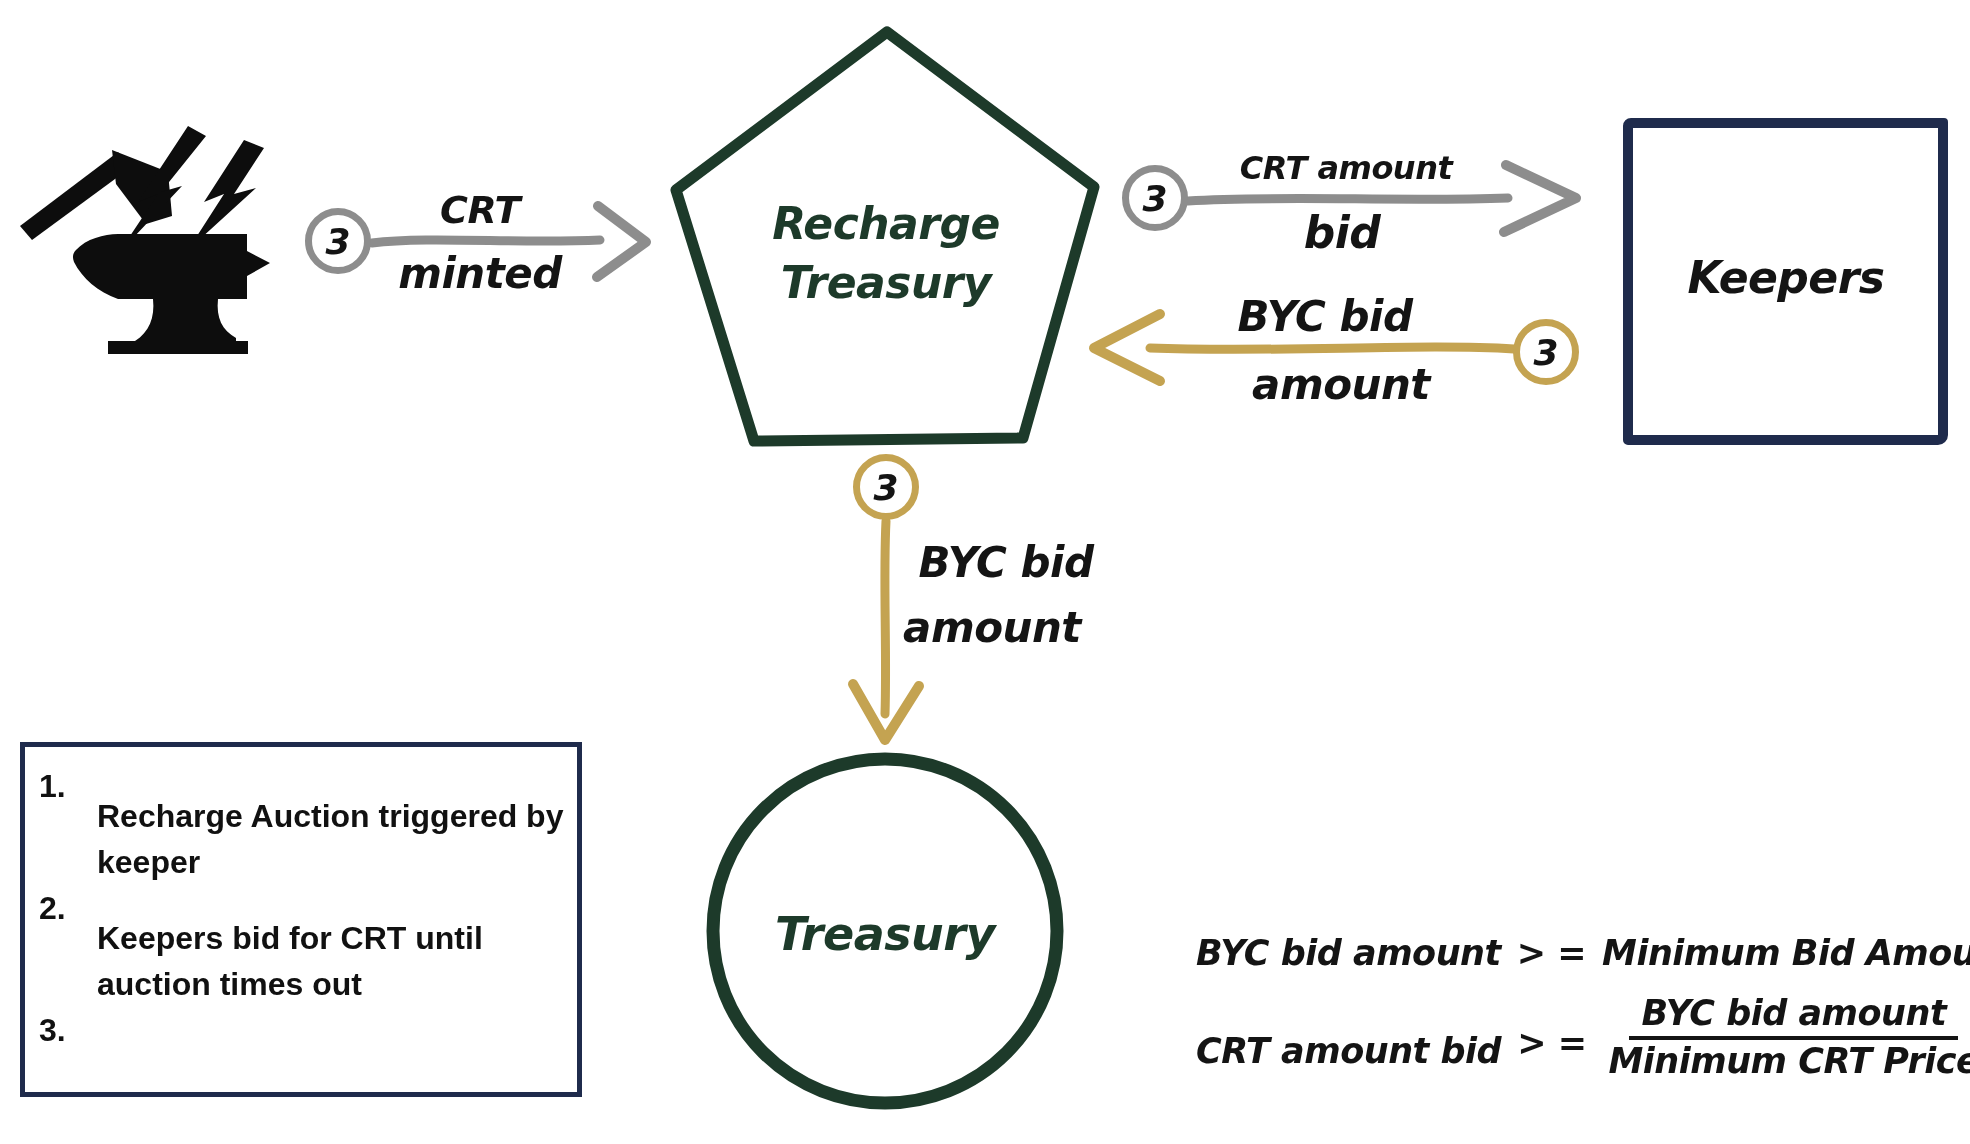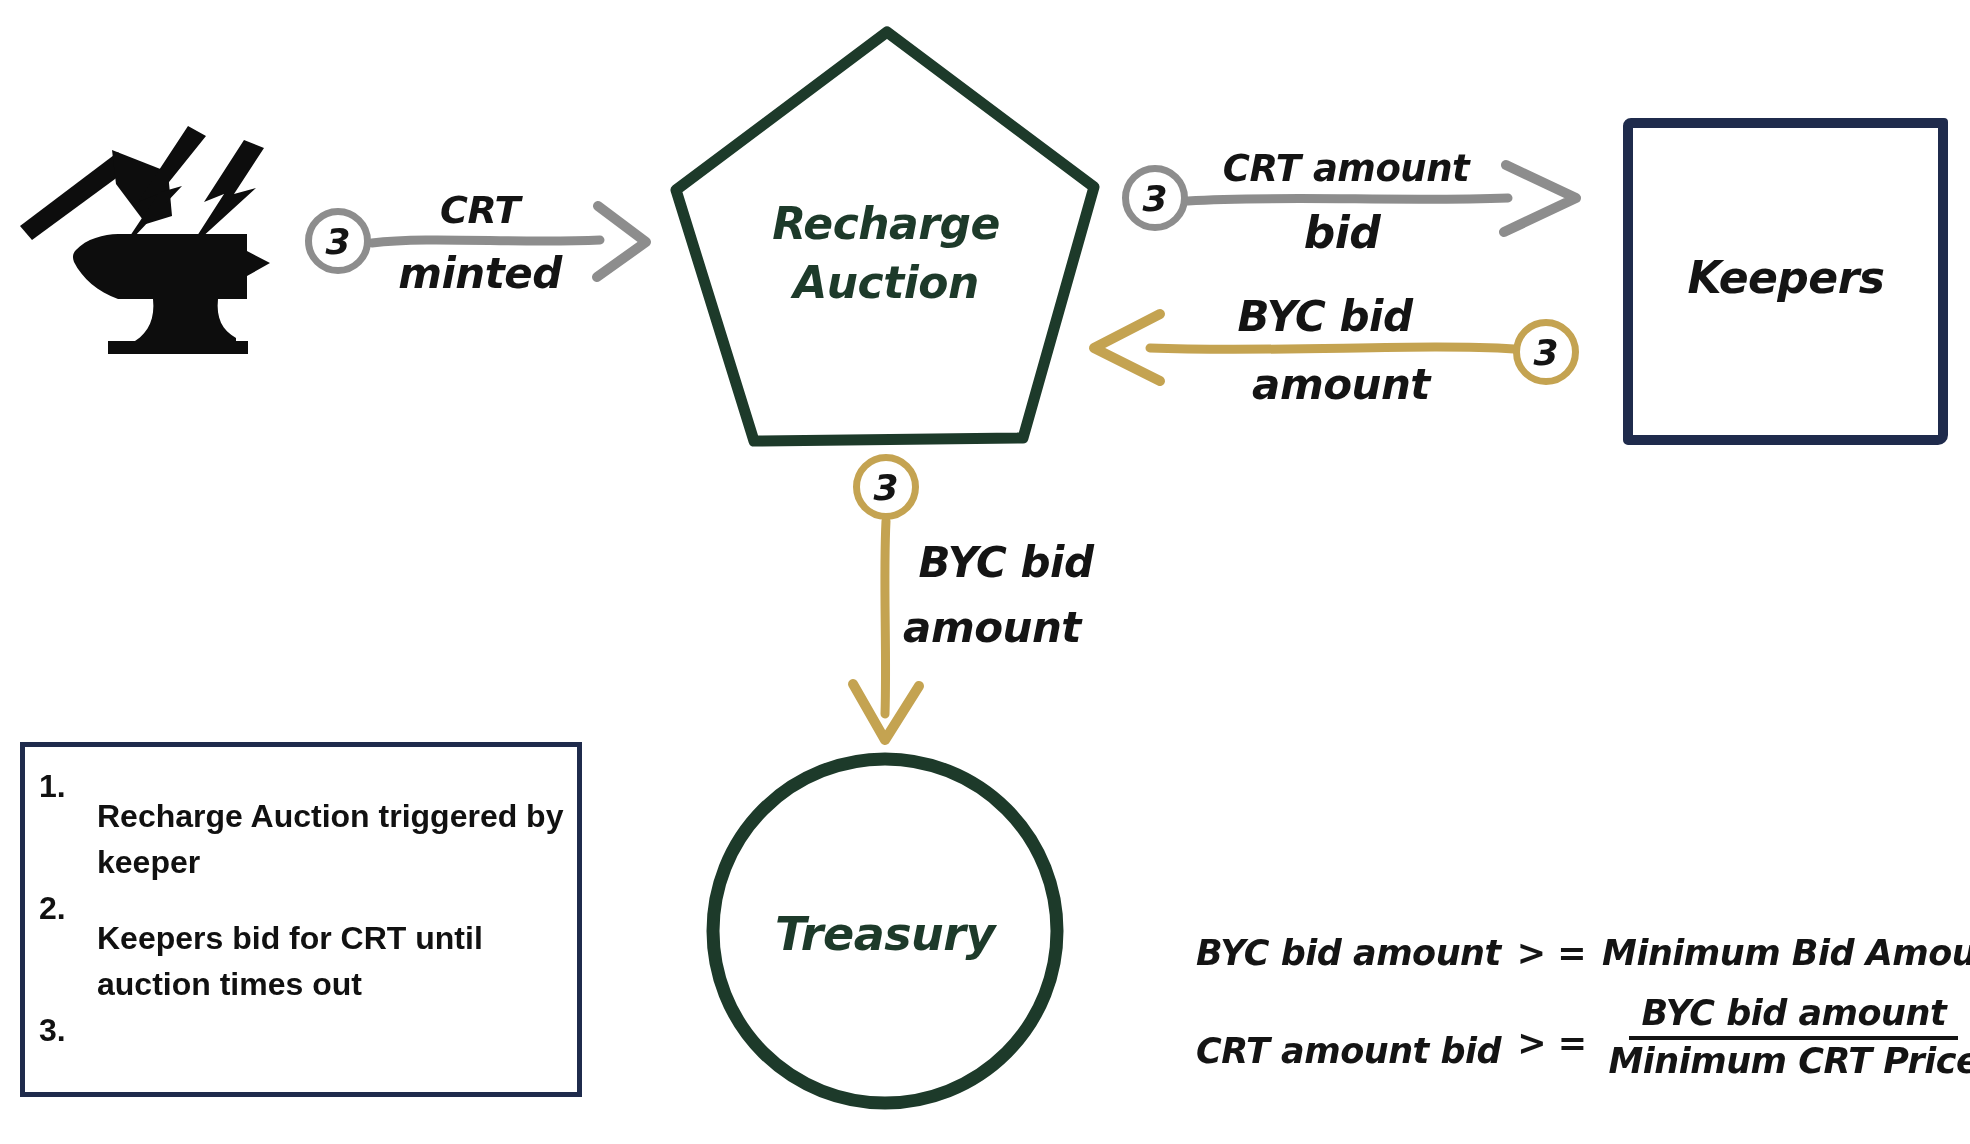--- a/index.html
+++ b/index.html
@@ -72,33 +72,33 @@
       <path d="M168,4 L118,80 L138,72 L98,132 L162,64 L141,70 L186,14 Z"></path>
       <path d="M224,18 L184,80 L204,72 L168,128 L236,66 L214,72 L244,26 Z"></path>
       <path d="M56,128 C66,117 84,112 98,112 L227,112 L227,129 L250,141 L227,154 L227,177 L98,177 C78,170 62,156 54,140 C52,135 53,131 56,128 Z"></path>
       <path d="M133,177 L198,177 C196,196 202,208 216,216 L216,219 L115,219 C129,210 135,196 133,177 Z"></path>
       <path d="M88,219 L228,219 L228,232 L88,232 Z"></path>
     </g>
   </svg>
 
   <div class="keepers-box"></div>
 
-  <div class="hand green node-label" style="left:886px;top:253px;font-size:44px;line-height:1.35;white-space:normal;width:260px;">Recharge Auction</div>
+  <div class="hand green node-label" style="left:886px;top:253px;font-size:44px;line-height:1.35;white-space:normal;width:260px;">Recharge Treasury</div>
   <div class="hand green" style="left:885px;top:934px;font-size:46px;">Treasury</div>
   <div class="hand" style="left:1786px;top:278px;font-size:44px;">Keepers</div>
 
   <div class="badge gray" style="left:338px;top:241px;">3</div>
   <div class="badge gray" style="left:1155px;top:198px;">3</div>
   <div class="badge gold" style="left:1546px;top:352px;">3</div>
   <div class="badge gold" style="left:886px;top:487px;">3</div>
 
   <div class="hand" style="left:480px;top:211px;font-size:38px;">CRT</div>
   <div class="hand" style="left:480px;top:274px;font-size:42px;text-align:center;">minted</div>
 
-  <div class="hand" style="left:1346px;top:169px;font-size:37px;">CRT amount</div>
+  <div class="hand" style="left:1346px;top:169px;font-size:32px;">CRT amount</div>
   <div class="hand" style="left:1342px;top:233px;font-size:44px;">bid</div>
 
   <div class="hand" style="left:1325px;top:317px;font-size:42px;">BYC bid</div>
   <div class="hand" style="left:1341px;top:385px;font-size:42px;">amount</div>
 
   <div class="hand" style="left:1006px;top:563px;font-size:42px;">BYC bid</div>
   <div class="hand" style="left:992px;top:628px;font-size:42px;">amount</div>
 
   <div class="notes-box">
     <div class="note-item">

